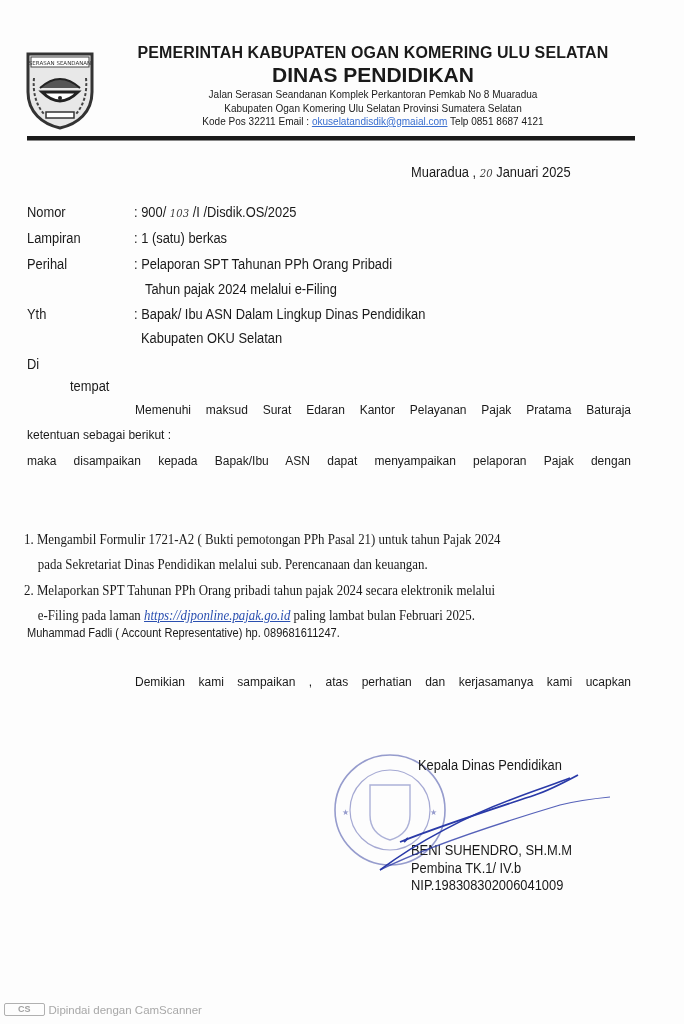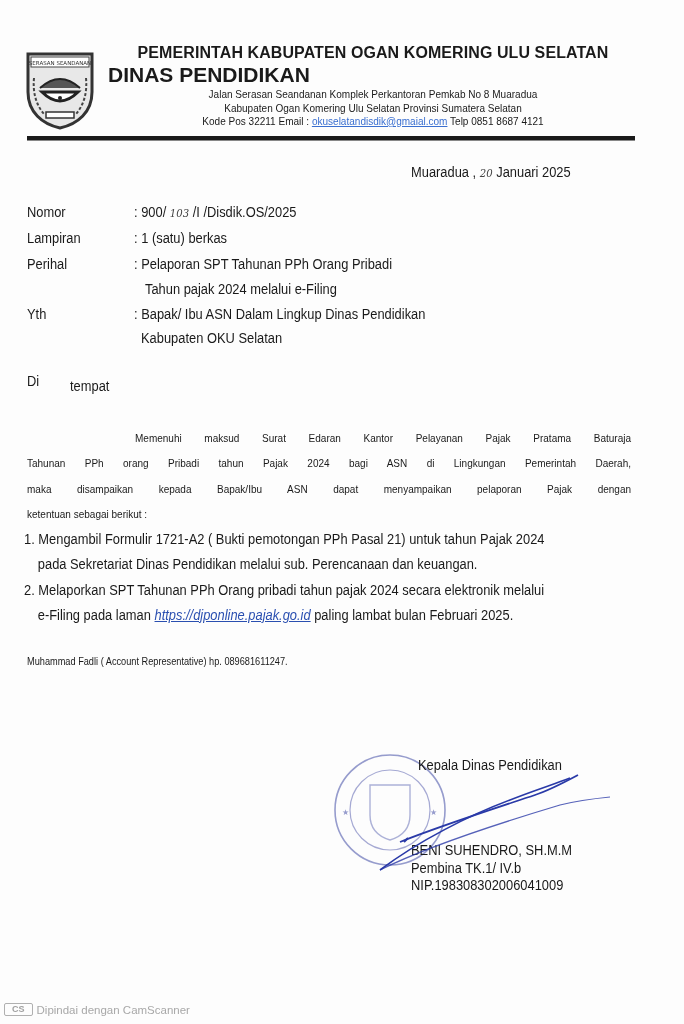--- a/index.html
+++ b/index.html
@@ -4,60 +4,60 @@
   <style>
     html, body { margin: 0; padding: 0; }
     body {
       width: 684px; height: 1024px; background: #fdfdfd; position: relative; overflow: hidden;
       font-family: "Liberation Sans", "DejaVu Sans", sans-serif; color: #1a1a1a;
     }
     .abs { position: absolute; }
     
     .logo { left: 22px; top: 48px; width: 76px; height: 82px; }
     .kop1 { left: 108px; width: 530px; top: 42px; text-align: center; font-size: 17.2px; font-weight: bold; letter-spacing: 0.1px; transform: scaleX(0.93); transform-origin: center; }
-    .kop2 { left: 108px; width: 530px; top: 63px; font-size: 21px; font-weight: bold; }
+    .kop2 { left: 108px; width: 530px; top: 63px; text-align: center; font-size: 21px; font-weight: bold; }
     .kop3 { left: 108px; width: 530px; top: 88px; text-align: center; font-size: 11.4px; transform: scaleX(0.88); }
     .kop4 { left: 108px; width: 530px; top: 102px; text-align: center; font-size: 11.4px; transform: scaleX(0.88); }
     .kop5 { left: 108px; width: 530px; top: 115px; text-align: center; font-size: 11.4px; transform: scaleX(0.88); white-space: nowrap; }
     .kop5 .email { color: #3a6fd0; text-decoration: underline; }
     .rule { left: 27px; width: 608px; top: 136px; height: 4px; background: #1a1a1a; box-shadow: 0 1px 0 #888; }
 
     .txt { font-size: 14px; white-space: nowrap; transform: scaleX(0.92); transform-origin: left center; }
     .date { left: 411px; top: 164px; }
     .hand { font-family: "DejaVu Serif", serif; font-style: italic; font-size: 11px; color: #444; }
 
     .lbl { left: 27px; }
     .r-nomor { top: 204px; } .r-lamp { top: 230px; } .r-perihal { top: 256px; }
     .r-perihal2 { top: 281px; } .r-yth { top: 306px; } .r-yth2 { top: 330px; }
-    .r-di { top: 373px; } .r-tempat { top: 378px; }
+    .r-di { top: 356px; } .r-tempat { top: 378px; }
     .val { left: 134px; }
     .val2 { left: 145px; }
 
-    .para { left: 27px; width: 604px; font-size: 10px; line-height: 25.4px; text-align: justify; margin-top: 28px; }
+    .para { left: 27px; width: 604px; font-size: 12px; line-height: 25.4px; text-align: justify; }
     .para .line { display: block; white-space: nowrap; text-align-last: justify; text-align: justify; }
     .p1 { top: 398px; }
     .p1 .first { padding-left: 108px; }
-    .list { left: 24px; top: 527px; font-size: 14px; line-height: 25.3px; }
+    .list { left: 24px; top: 527px; font-size: 14px; line-height: 25.3px; font-family: Liberation Serif, serif; }
     .list .line { display: block; white-space: nowrap; transform: scaleX(0.92); transform-origin: left center; }
     .list .ind { padding-left: 15px; }
     .list .link { color: #2a4fb0; text-decoration: underline; font-style: italic; }
     .p3 { top: 621px; }
     .p3 .first { padding-left: 12px; }
     .p4 { top: 670px; }
     .p4 .first { padding-left: 108px; }
 
     .sig-title { left: 418px; top: 757px; }
     .sig-name { left: 411px; top: 842px; }
     .sig-rank { left: 411px; top: 860px; }
     .sig-nip { left: 411px; top: 877px; }
     .stamp { left: 330px; top: 745px; width: 120px; height: 130px; }
     .signature { left: 360px; top: 760px; width: 260px; height: 120px; }
 
     .footer { left: 4px; top: 1003px; font-size: 11.5px; color: #a8a8a8; display: flex; align-items: center; gap: 4px; }
-    .cs-icon { display: inline-block; border: 1.5px solid #b0b0b0; border-radius: 2px; font-size: 9px; font-weight: bold; color: #a0a0a0; padding: 0 7px; line-height: 11px; }
+    .cs-icon { display: inline-block; border: 1.5px solid #b0b0b0; border-radius: 2px; font-size: 9px; font-weight: bold; color: #a0a0a0; padding: 0 13px; line-height: 11px; }
   </style>
 </head>
 <body>
 
 <div class="abs logo">
   <svg width="76" height="82" viewBox="0 0 76 82">
     <path d="M6 6 H70 V44 C70 64 56 76 38 80 C20 76 6 64 6 44 Z" fill="#e8e8e8" stroke="#333" stroke-width="3"></path>
     <rect x="9" y="9" width="58" height="10" fill="#fff" stroke="#444" stroke-width="1"></rect>
     <text x="38" y="17" font-size="5.5" text-anchor="middle" fill="#333" font-family="DejaVu Sans, sans-serif">SERASAN SEANDANAN</text>
     <path d="M18 40 Q38 22 58 40" fill="#555" stroke="#222" stroke-width="2"></path>
@@ -91,37 +91,37 @@
 <div class="abs txt val r-perihal">:  Pelaporan SPT Tahunan PPh Orang Pribadi</div>
 <div class="abs txt val2 r-perihal2">Tahun pajak 2024 melalui e-Filing</div>
 <div class="abs txt lbl r-yth">Yth</div>
 <div class="abs txt val r-yth">: Bapak/ Ibu ASN Dalam Lingkup Dinas Pendidikan</div>
 <div class="abs txt val2 r-yth2" style="left:141px">Kabupaten OKU Selatan</div>
 <div class="abs txt lbl r-di">Di</div>
 <div class="abs txt r-tempat" style="left:70px">tempat</div>
 
 <div class="abs para p1">
   <span class="line first">Memenuhi maksud Surat Edaran Kantor Pelayanan Pajak Pratama Baturaja</span>
-  <span class="line">Tahunan PPh orang Pribadi tahun Pajak 2024 bagi ASN di Lingkungan Pemerintah Daerah,</span>
+  <span class="line" style="text-align-last:left">ketentuan sebagai berikut :</span>
   <span class="line">maka disampaikan kepada Bapak/Ibu ASN dapat menyampaikan pelaporan Pajak dengan</span>
-  <span class="line" style="text-align-last:left">ketentuan sebagai berikut :</span>
 </div>
 
 <div class="abs list">
   <span class="line">1. Mengambil Formulir 1721-A2 ( Bukti pemotongan PPh Pasal 21)  untuk tahun Pajak 2024</span>
   <span class="line ind">pada Sekretariat Dinas Pendidikan melalui sub. Perencanaan dan keuangan.</span>
   <span class="line">2. Melaporkan SPT Tahunan PPh Orang pribadi tahun pajak 2024 secara elektronik melalui</span>
   <span class="line ind"><span>e-Filing pada laman </span><span class="link">https://djponline.pajak.go.id</span><span>  paling lambat bulan Februari 2025.</span></span>
 </div>
 
 <div class="abs para p3">
   <span class="line" style="text-align-last:left; transform:scaleX(0.92); transform-origin:left center">Muhammad Fadli ( Account Representative)  hp. 089681611247.</span>
 </div>
 
 <div class="abs para p4">
+  <span class="line first">Demikian kami sampaikan , atas perhatian dan kerjasamanya kami ucapkan</span>
 </div>
 
 <div class="abs stamp">
   <svg width="120" height="130" viewBox="0 0 120 130">
     <circle cx="60" cy="65" r="55" fill="none" stroke="#6a72b8" stroke-width="1.6" opacity="0.7"></circle>
     <circle cx="60" cy="65" r="40" fill="none" stroke="#6a72b8" stroke-width="1.2" opacity="0.6"></circle>
     <path d="M40 40 H80 V70 C80 85 70 92 60 95 C50 92 40 85 40 70 Z" fill="none" stroke="#6a72b8" stroke-width="1.4" opacity="0.55"></path>
     <text x="12" y="70" font-size="8" fill="#6a72b8" opacity="0.7">★</text>
     <text x="100" y="70" font-size="8" fill="#6a72b8" opacity="0.7">★</text>
   </svg>

